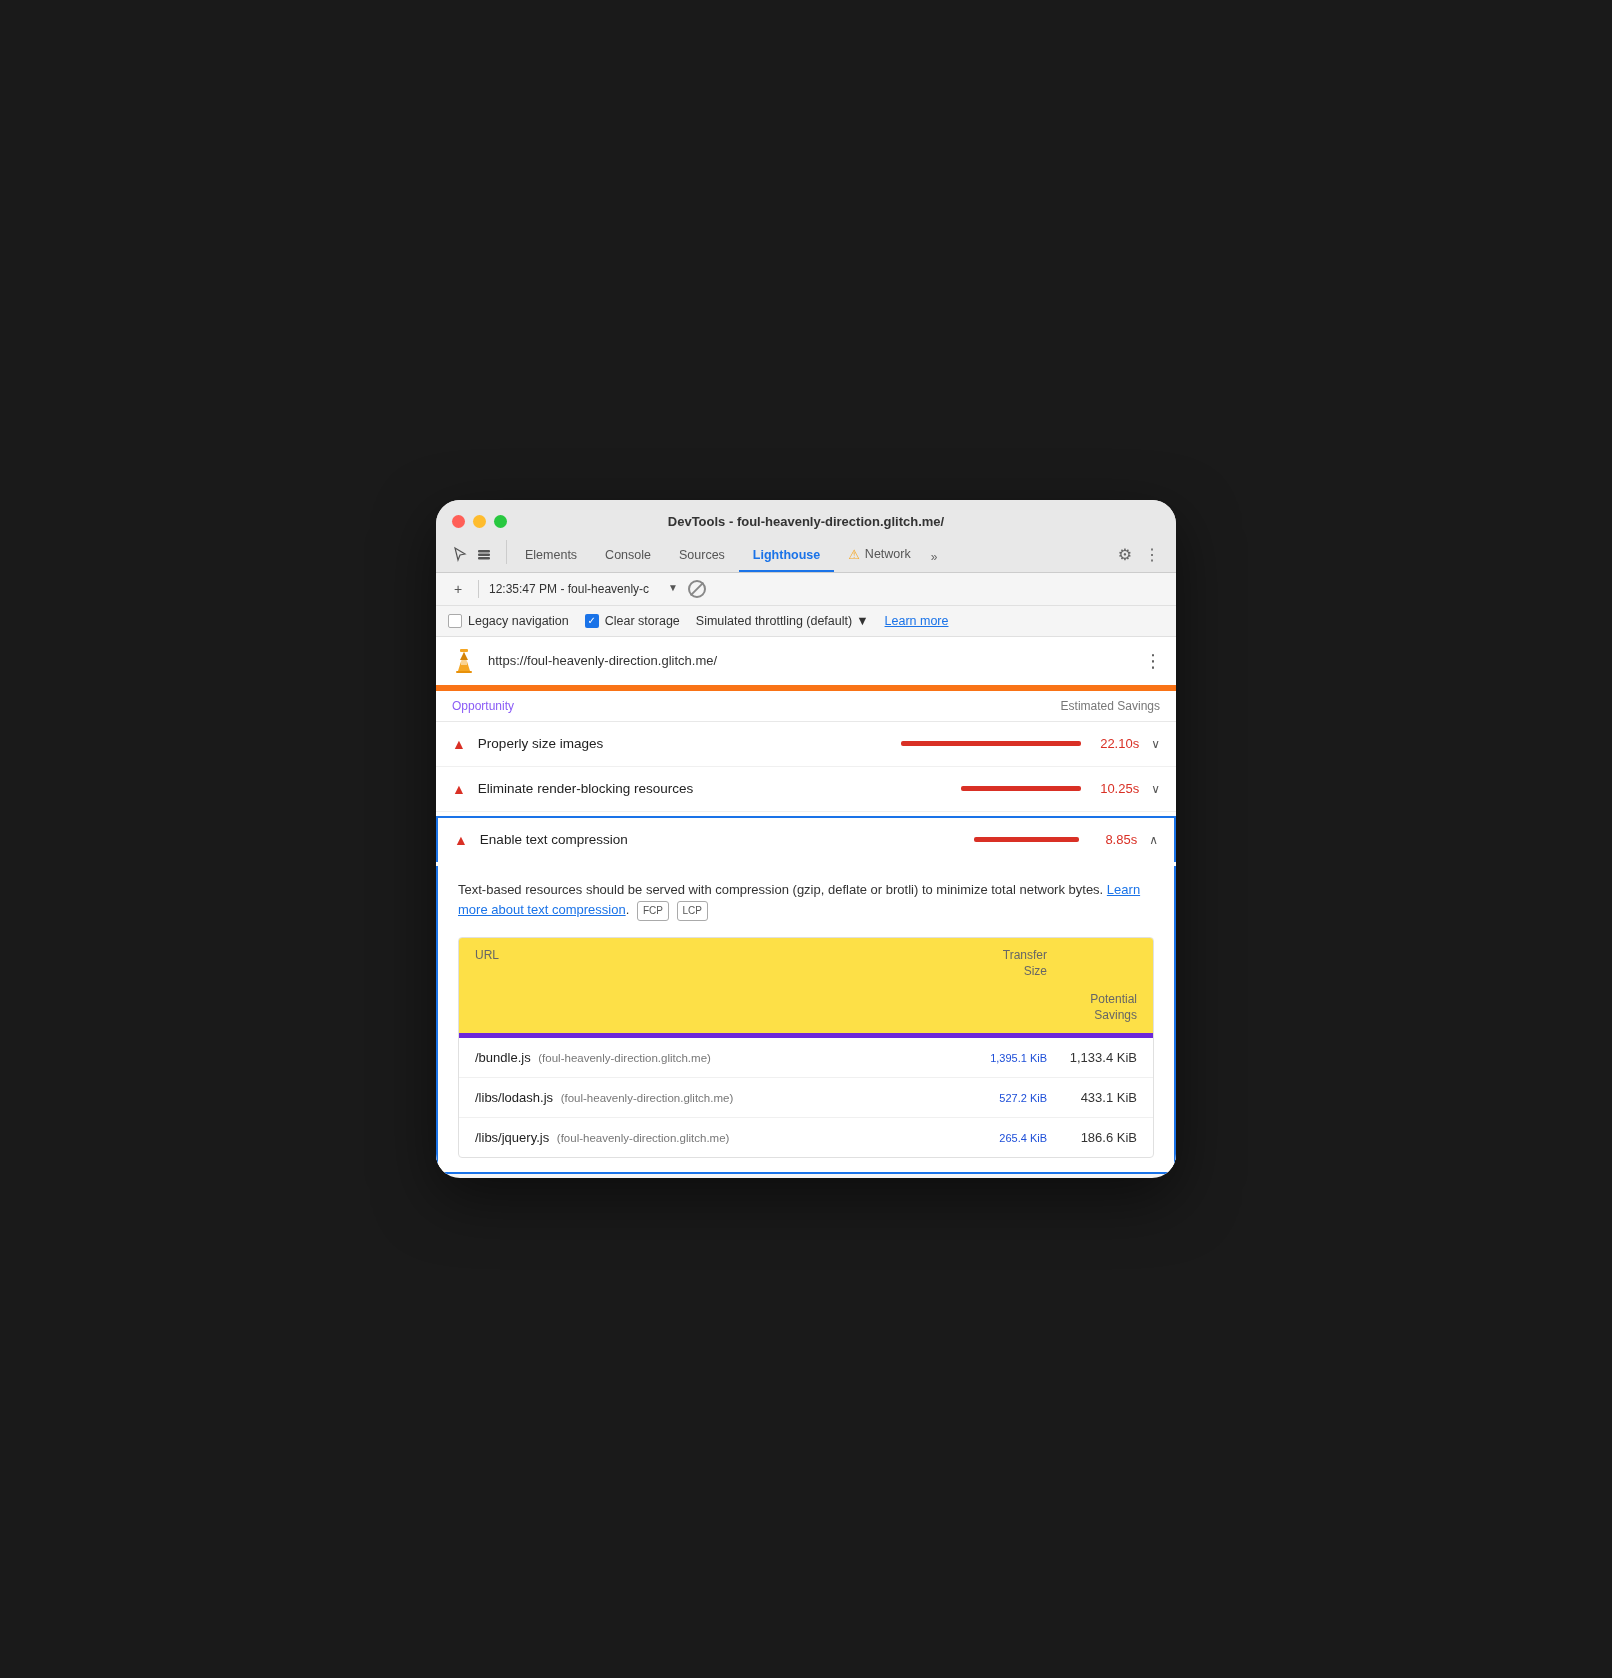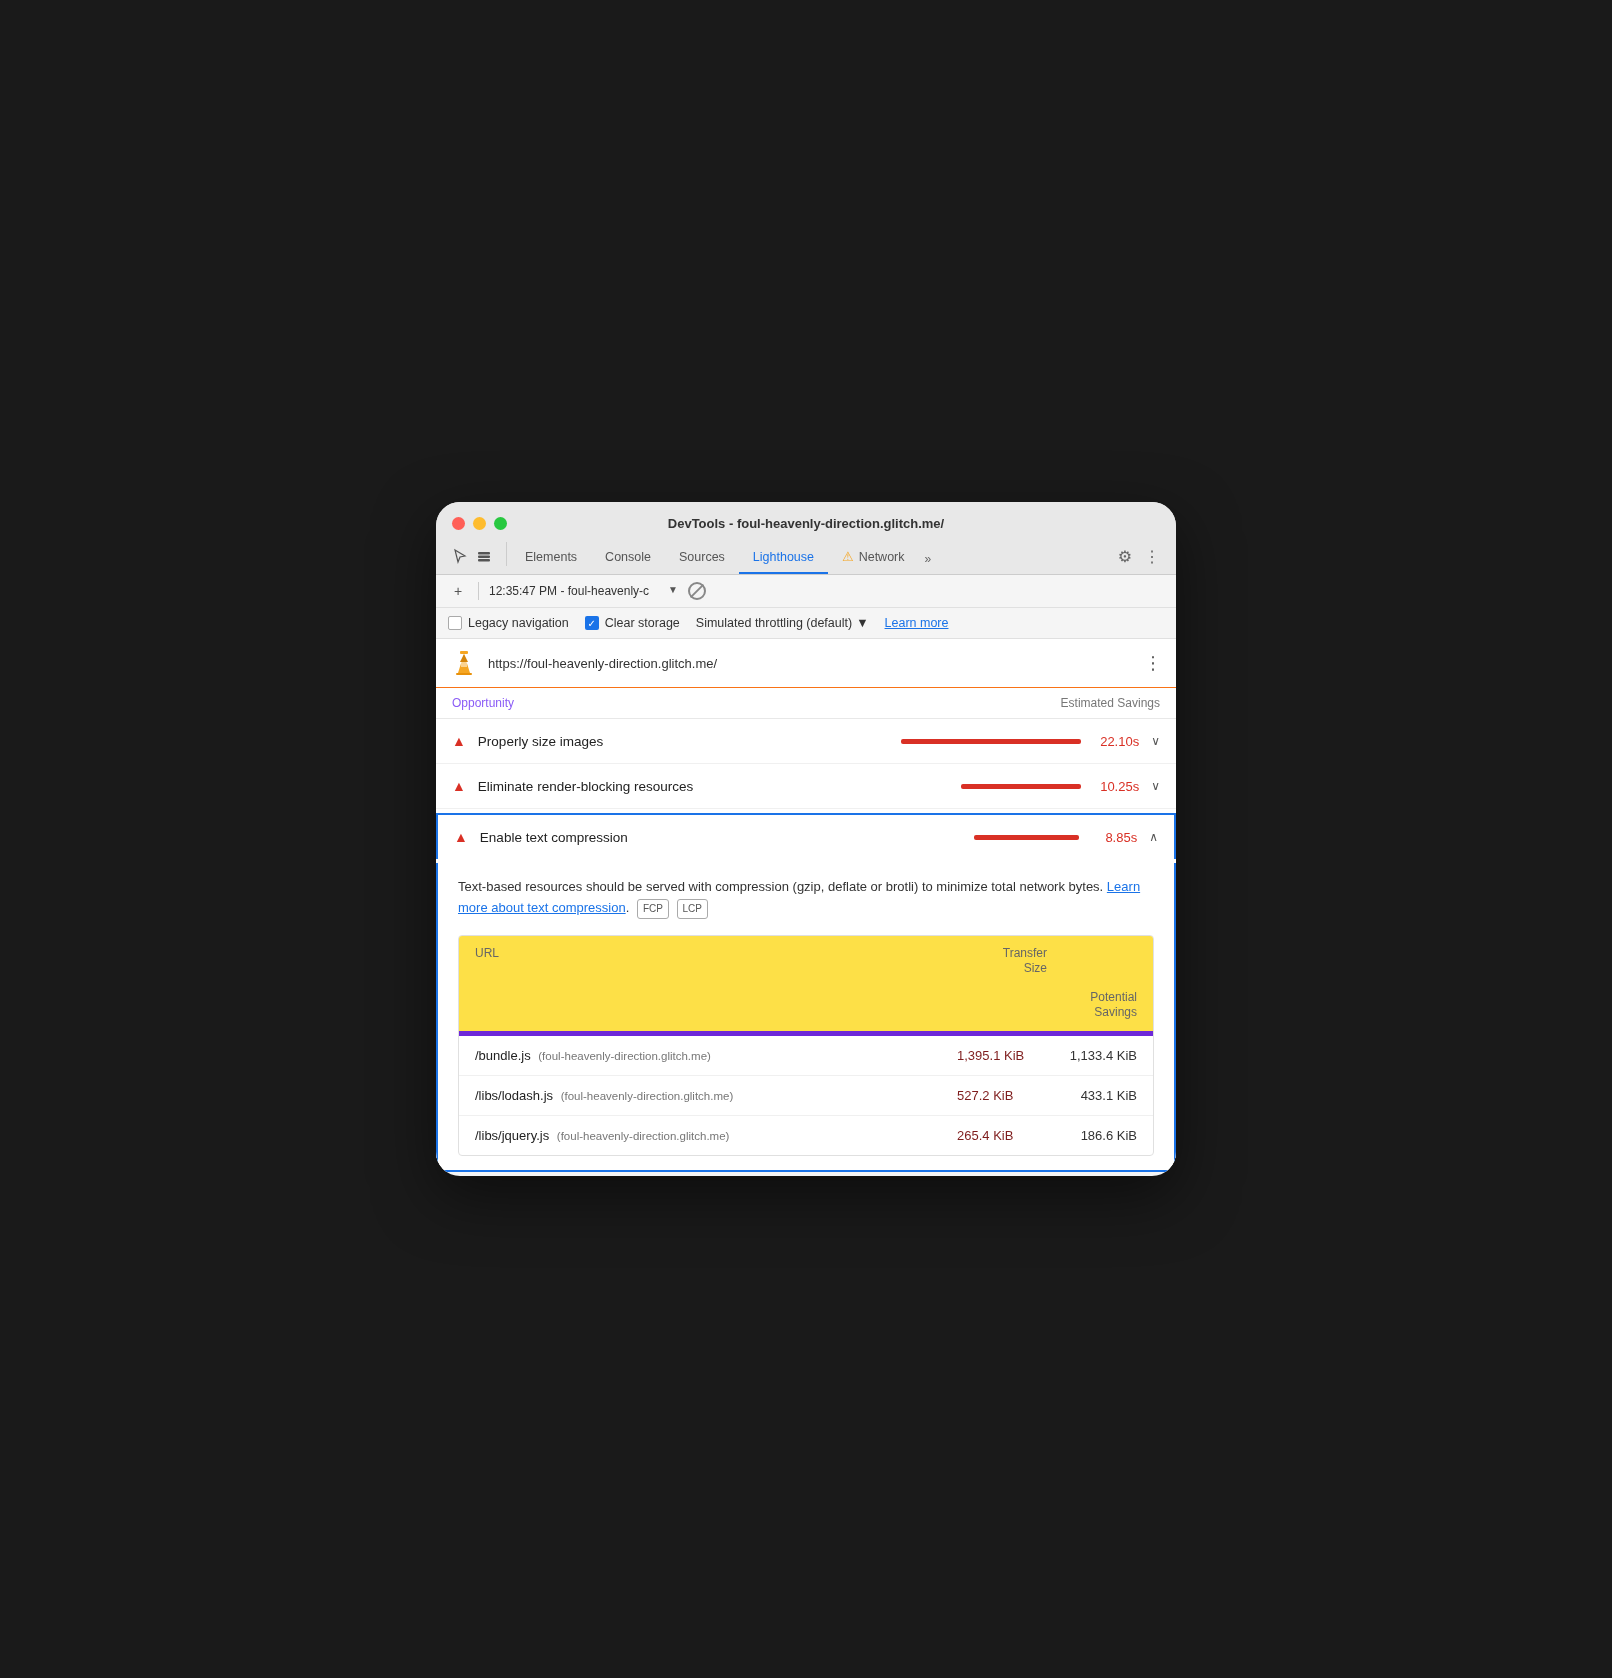--- a/index.html
+++ b/index.html
@@ -78,21 +78,21 @@
       padding: 8px 14px;
       font-size: 12.5px;
       color: #555;
       cursor: pointer;
       border-bottom: 2px solid transparent;
       white-space: nowrap;
     }
     .tab.active {
       color: #1a73e8;
       border-bottom: 2px solid #1a73e8;
-      font-weight: 400;
+      font-weight: 700;
     }
     .tab-more {
       padding: 8px 6px;
       font-size: 12px;
       color: #666;
       cursor: pointer;
       margin-bottom: 0;
     }
     .tab-actions {
       margin-left: auto;
@@ -200,21 +200,21 @@
       cursor: pointer;
     }
     .main-content {
       background: white;
       padding: 0;
     }
     .url-bar {
       display: flex;
       align-items: center;
       padding: 10px 14px;
-      border-bottom: 1px solid #f97316;
+      border-bottom: 6px solid #f97316;
       gap: 10px;
     }
     .lighthouse-icon {
       width: 28px;
       height: 28px;
       flex-shrink: 0;
     }
     .url-text {
       font-size: 13px;
       color: #333;
@@ -332,21 +332,21 @@
       border-bottom: 1px solid #f0f0f0;
       align-items: center;
     }
     .data-row:last-child { border-bottom: none; }
     .row-url {
       flex: 1;
       font-size: 13px;
     }
     .row-url-main { color: #222; font-weight: 500; }
     .row-url-domain { color: #777; font-size: 11.5px; margin-left: 4px; }
-    .row-transfer { width: 90px; font-size: 13px; color: #7f1d1d; }
+    .row-transfer { width: 90px; text-align: right; font-size: 11px; color: #1d4ed8; }
     .row-savings { width: 90px; text-align: right; font-size: 13px; color: #333; }
   </style>
 </head>
 <body>
 
 <div class="window">
 
   <div class="titlebar">
     <div class="titlebar-top">
       <div class="window-controls">

